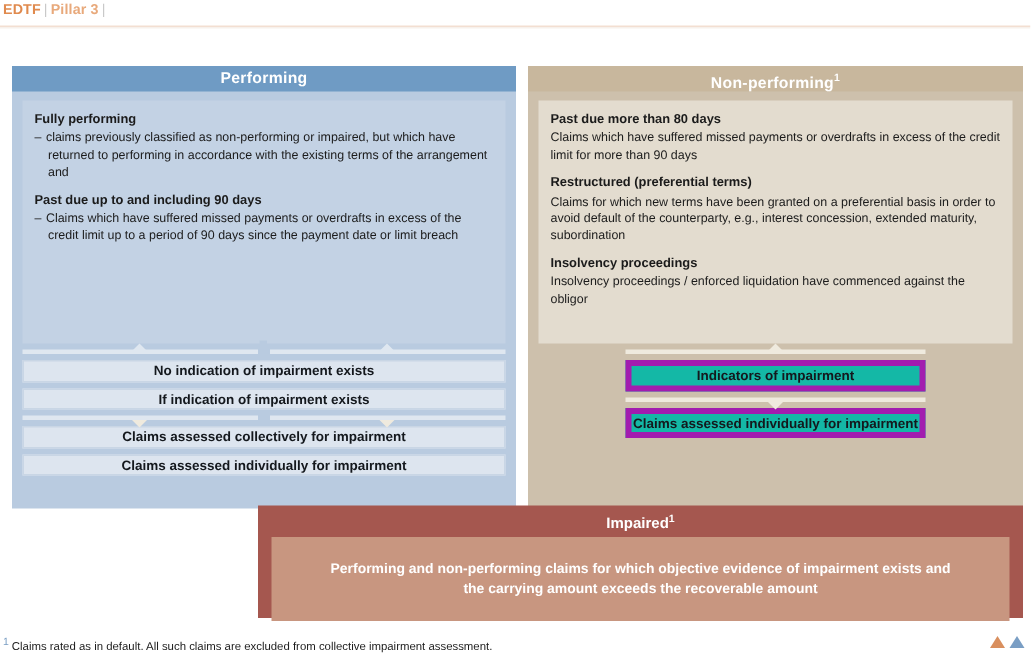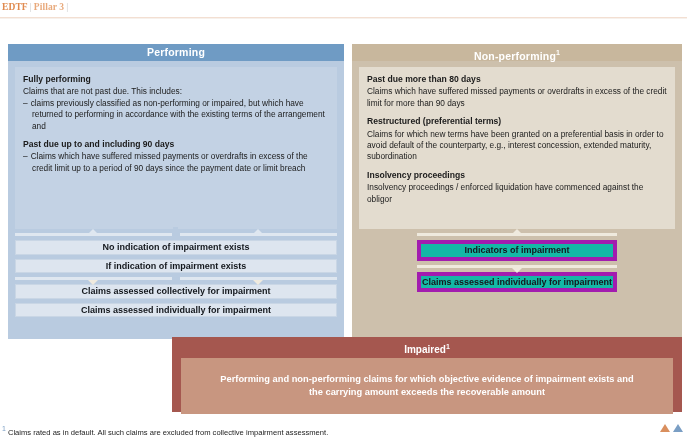--- a/index.html
+++ b/index.html
@@ -9,21 +9,20 @@
     font-family: "Liberation Sans", sans-serif;
     overflow: hidden;
   }
   .page { position: relative; width: 687px; height: 440px; background: #fff; }
 
   
   .header {
     position: absolute; left: 0; top: 0; width: 687px; height: 16px;
     display: flex; align-items: flex-start; gap: 16px;
     padding-left: 2px;
-    font-family: Liberation Serif, serif;
   }
   .crumb {
     font-size: 9.5px; font-weight: bold; color: #e08a4e;
     letter-spacing: .1px; line-height: 14px;
   }
   .crumb .sep { color: #c9c9c9; font-weight: normal; padding: 0 2px; }
   .crumb .pill { color: #e8a97b; }
   .page-title {
     font-size: 13.5px; font-weight: bold; color: #111;
     line-height: 14px; padding-left: 4px; letter-spacing: -.1px;
@@ -138,21 +137,20 @@
     </span>
   </div>
   <div class="header-rule"></div>
   <div class="header-rule2"></div>
 
   <div class="col col-perf">
     <div class="col-head">Performing</div>
 
     <div class="textbox">
       <span class="tb-h">Fully performing</span>
-      <span class="tb-p">Claims that are not past due. This includes:</span>
       <span class="tb-li"><span class="dash">–</span><span>claims previously classified as non-performing or impaired, but which have returned to performing in accordance with the existing terms of the arrangement and</span></span>
       <span class="tb-gap"></span>
       <span class="tb-h">Past due up to and including 90 days</span>
       <span class="tb-li"><span class="dash">–</span><span>Claims which have suffered missed payments or overdrafts in excess of the credit limit up to a period of 90 days since the payment date or limit breach</span></span>
     </div>
 
     <div class="conn-row">
       <div class="conn-line" style="left:0; width:157px;"></div>
       <div class="conn-line" style="left:165px; width:157px;"></div>
       <div class="tri-up" style="left:73px;"></div>

